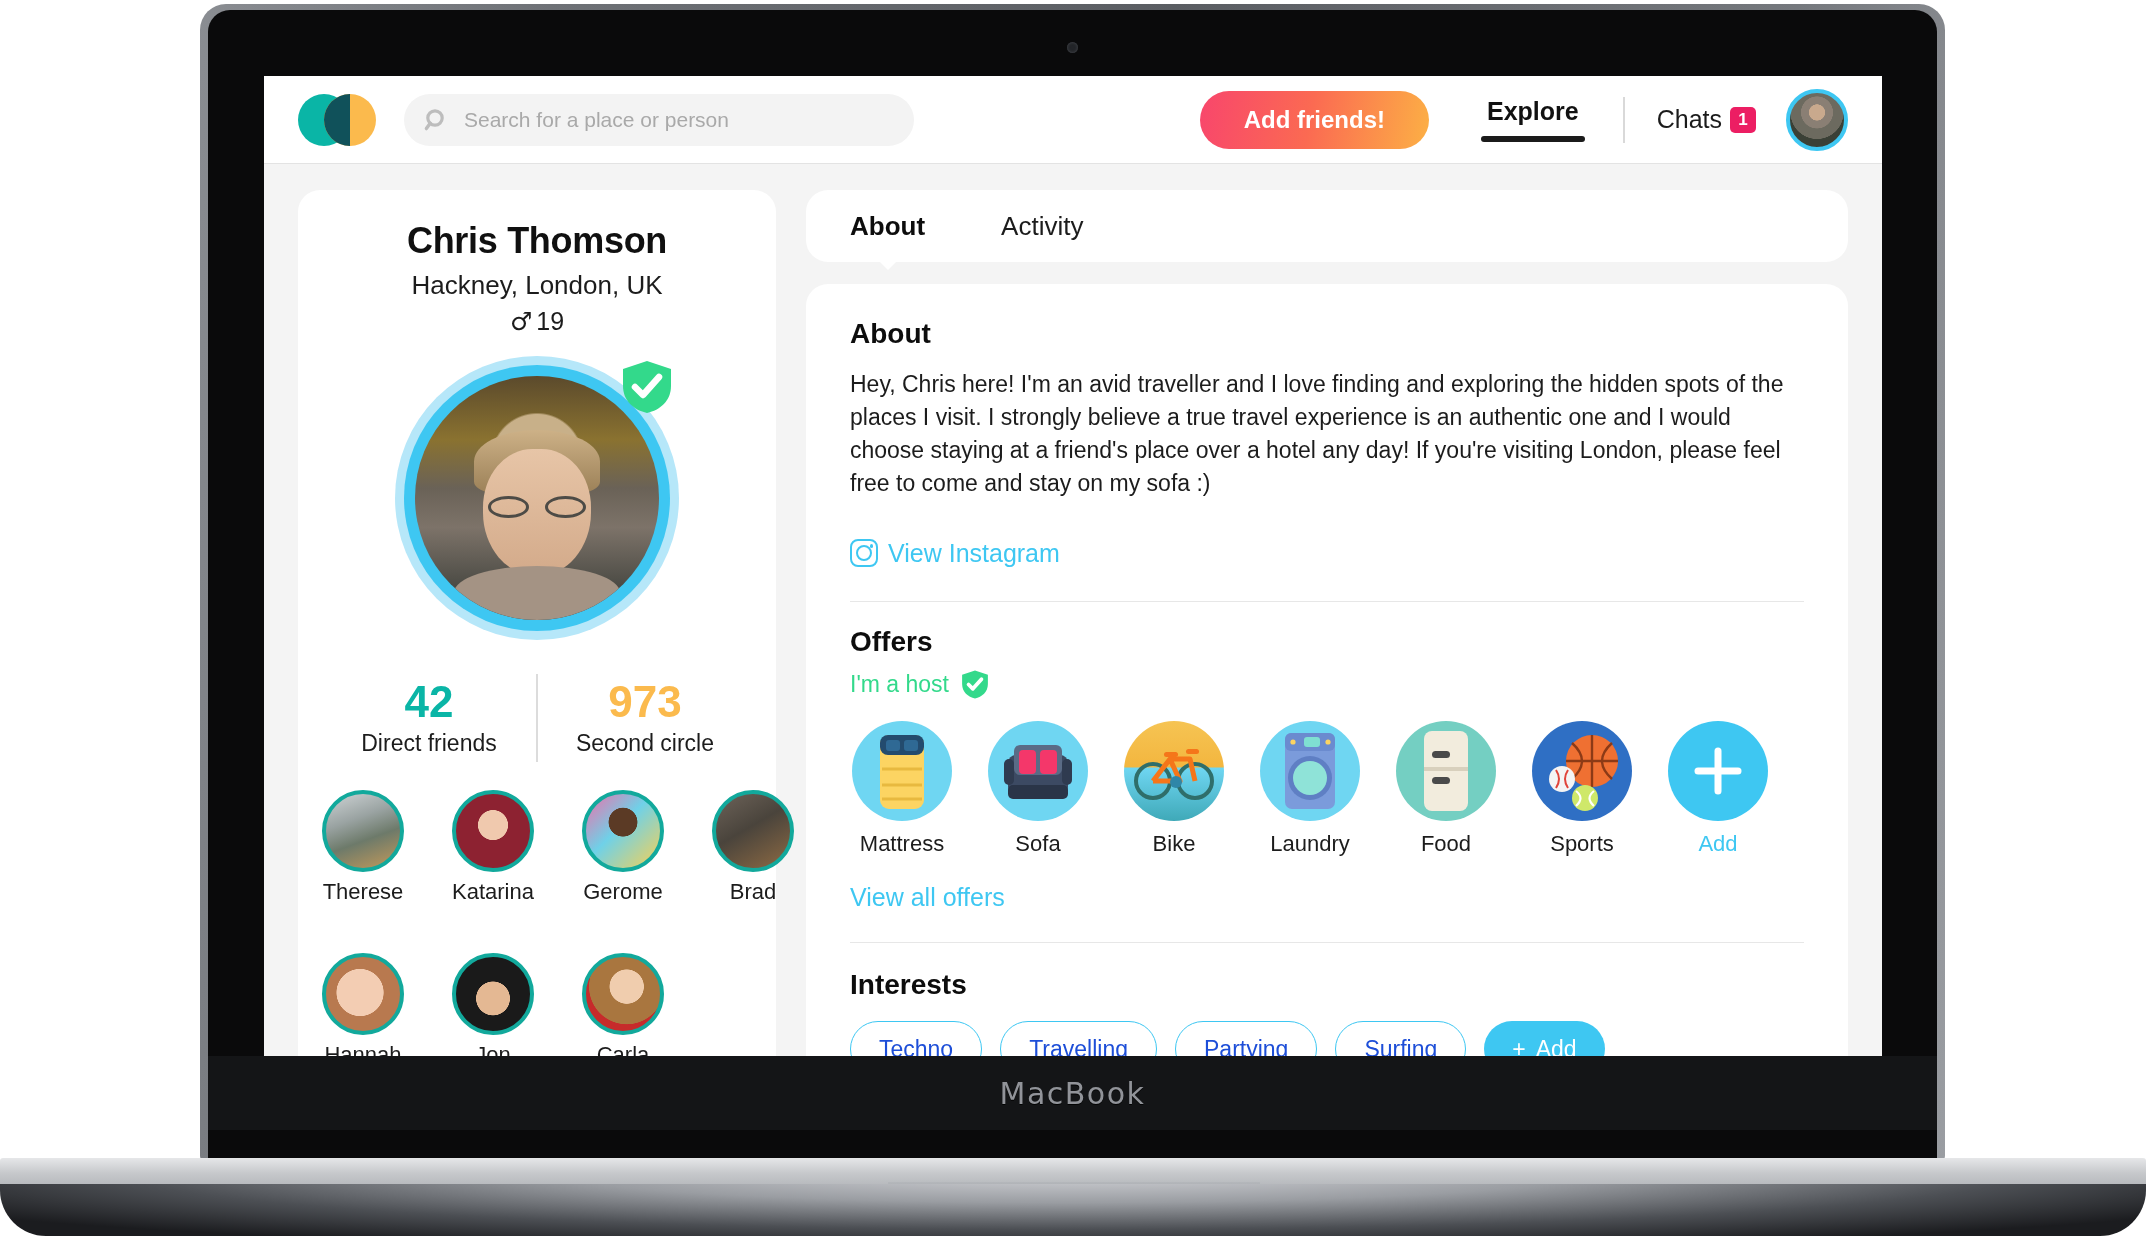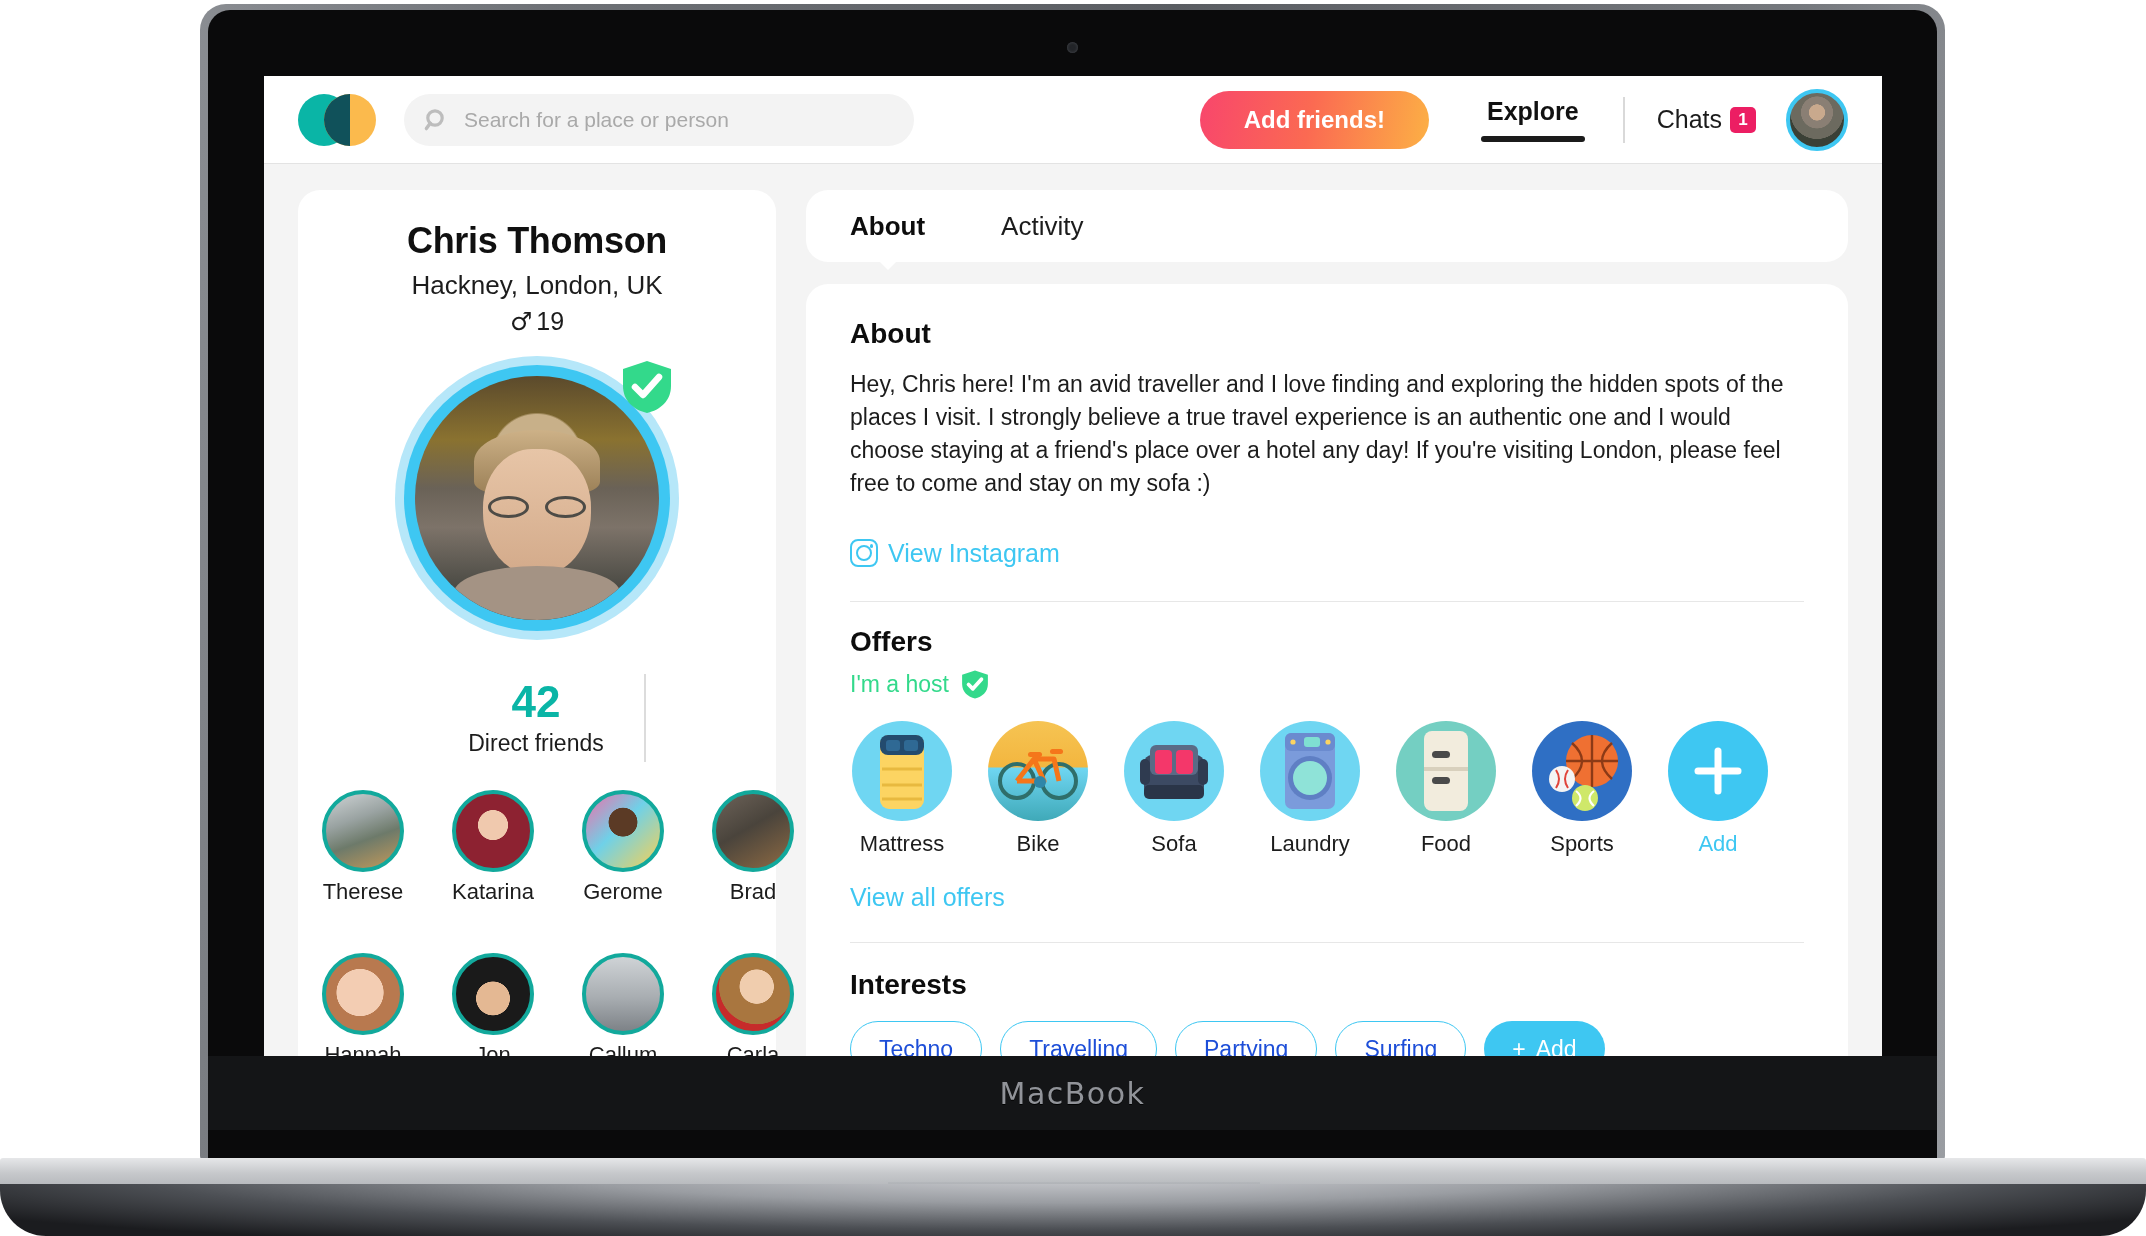--- a/index.html
+++ b/index.html
@@ -404,20 +404,24 @@
             <path d="M14 27 L22 35 L38 17" fill="none" stroke="#ffffff" stroke-width="6.5" stroke-linecap="round" stroke-linejoin="round"></path>
           </svg>
         </div>
 
         <div id="stats-row">
           <div class="stat" id="stat-direct">
             <div class="num">42</div>
             <div class="lbl">Direct friends</div>
           </div>
           <div id="stats-divider"></div>
+          <div class="stat" id="stat-second">
+            <div class="num">973</div>
+            <div class="lbl">Second circle</div>
+          </div>
         </div>
 
         <div id="friends-grid">
           <div class="friend">
             <div class="friend-avatar" style="background:linear-gradient(160deg,#cfd4d6 0%,#9aa3a2 35%,#6d7a6a 60%,#c49a5a 100%)"></div>
             <div class="friend-name">Therese</div>
           </div>
           <div class="friend">
             <div class="friend-avatar" style="background:radial-gradient(circle at 50% 42%,#f0c9ae 0 26%,#8d2231 27% 100%)"></div>
             <div class="friend-name">Katarina</div>
@@ -431,24 +435,20 @@
             <div class="friend-name">Brad</div>
           </div>
 
           <div class="friend">
             <div class="friend-avatar" style="background:radial-gradient(circle at 46% 48%,#f3cdb3 0 42%,#b8794f 43% 100%)"></div>
             <div class="friend-name">Hannah</div>
           </div>
           <div class="friend">
             <div class="friend-avatar" style="background:radial-gradient(circle at 50% 56%,#e4b893 0 30%,#1a1a1a 31% 100%)"></div>
             <div class="friend-name">Jon</div>
-          </div>
-          <div class="friend">
-            <div class="friend-avatar" style="background:linear-gradient(180deg,#cfd3d6 0%,#a8adb1 55%,#7d8287 100%)"></div>
-            <div class="friend-name">Callum</div>
           </div>
           <div class="friend">
             <div class="friend-avatar" style="background:radial-gradient(circle at 55% 40%,#f0cdae 0 28%,#a9763f 29% 62%,#c62b2b 63% 100%)"></div>
             <div class="friend-name">Carla</div>
           </div>
         </div>
 
         <a id="view-all-friends" href="#">View all friends</a>
       </div>
 
@@ -497,46 +497,46 @@
                   <rect x="52" y="19" width="14" height="11" rx="3" fill="#2f6994"></rect>
                   <line x1="30" y1="48" x2="70" y2="48" stroke="#e8b93f" stroke-width="3"></line>
                   <line x1="30" y1="64" x2="70" y2="64" stroke="#e8b93f" stroke-width="3"></line>
                   <line x1="30" y1="78" x2="70" y2="78" stroke="#e8b93f" stroke-width="3"></line>
                 </svg>
               </div>
               <div class="offer-label">Mattress</div>
             </div>
 
             <div class="offer">
-              <div class="offer-circle" style="background:linear-gradient(180deg,#f6c453 0%,#f3b63f 46%,#6fd6f2 47%,#3fa9b8 100%)">
-                <svg viewBox="0 0 100 100" width="100" height="100">
-                  <circle cx="29" cy="60" r="17" fill="none" stroke="#2f6e6a" stroke-width="4"></circle>
-                  <circle cx="71" cy="60" r="17" fill="none" stroke="#2f6e6a" stroke-width="4"></circle>
-                  <path d="M29 60 L46 38 L66 38 L71 60 M46 38 L56 60 L29 60" fill="none" stroke="#f5761a" stroke-width="5" stroke-linejoin="round"></path>
-                  <rect x="40" y="31" width="14" height="5" rx="2.5" fill="#f5761a"></rect>
-                  <rect x="62" y="28" width="13" height="5" rx="2.5" fill="#f5761a"></rect>
-                  <circle cx="52" cy="61" r="6" fill="#2f86a8"></circle>
-                </svg>
-              </div>
-              <div class="offer-label">Bike</div>
-            </div>
-
-            <div class="offer">
               <div class="offer-circle" style="background:#6fd6f2">
                 <svg viewBox="0 0 100 100" width="100" height="100">
                   <rect x="20" y="34" width="60" height="40" rx="8" fill="#3c4a63"></rect>
                   <rect x="26" y="24" width="48" height="30" rx="6" fill="#5a6b86"></rect>
                   <rect x="31" y="29" width="17" height="24" rx="4" fill="#f4376a"></rect>
                   <rect x="52" y="29" width="17" height="24" rx="4" fill="#f4376a"></rect>
                   <rect x="16" y="38" width="10" height="26" rx="5" fill="#2f3b50"></rect>
                   <rect x="74" y="38" width="10" height="26" rx="5" fill="#2f3b50"></rect>
                   <rect x="20" y="64" width="60" height="14" rx="5" fill="#2a3548"></rect>
                 </svg>
               </div>
               <div class="offer-label">Sofa</div>
+            </div>
+
+            <div class="offer">
+              <div class="offer-circle" style="background:linear-gradient(180deg,#f6c453 0%,#f3b63f 46%,#6fd6f2 47%,#3fa9b8 100%)">
+                <svg viewBox="0 0 100 100" width="100" height="100">
+                  <circle cx="29" cy="60" r="17" fill="none" stroke="#2f6e6a" stroke-width="4"></circle>
+                  <circle cx="71" cy="60" r="17" fill="none" stroke="#2f6e6a" stroke-width="4"></circle>
+                  <path d="M29 60 L46 38 L66 38 L71 60 M46 38 L56 60 L29 60" fill="none" stroke="#f5761a" stroke-width="5" stroke-linejoin="round"></path>
+                  <rect x="40" y="31" width="14" height="5" rx="2.5" fill="#f5761a"></rect>
+                  <rect x="62" y="28" width="13" height="5" rx="2.5" fill="#f5761a"></rect>
+                  <circle cx="52" cy="61" r="6" fill="#2f86a8"></circle>
+                </svg>
+              </div>
+              <div class="offer-label">Bike</div>
             </div>
 
             <div class="offer">
               <div class="offer-circle" style="background:#6fd6f2">
                 <svg viewBox="0 0 100 100" width="100" height="100">
                   <rect x="25" y="12" width="50" height="76" rx="7" fill="#7b9bdb"></rect>
                   <rect x="25" y="12" width="50" height="18" rx="6" fill="#6b8bcf"></rect>
                   <rect x="44" y="16" width="16" height="10" rx="3" fill="#7fe0d2"></rect>
                   <circle cx="33" cy="21" r="2.6" fill="#fcd462"></circle>
                   <circle cx="68" cy="21" r="2.6" fill="#fcd462"></circle>

